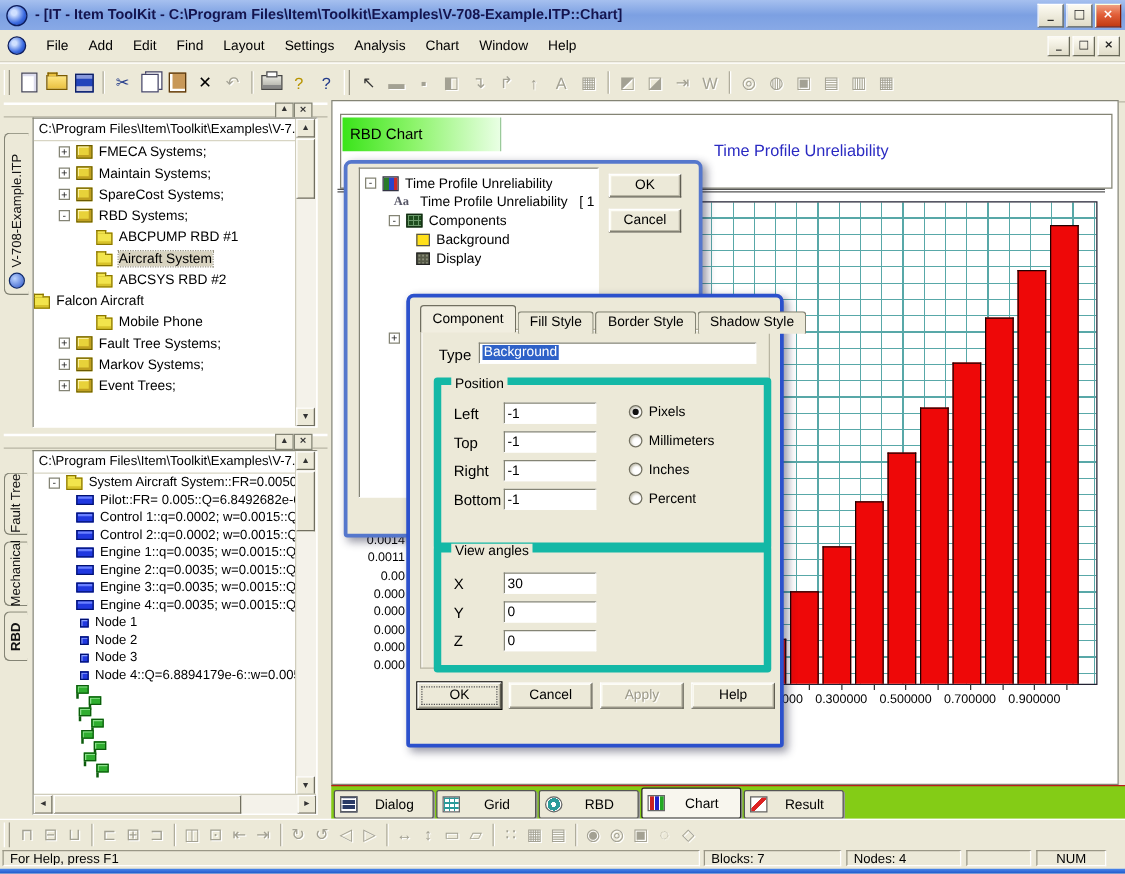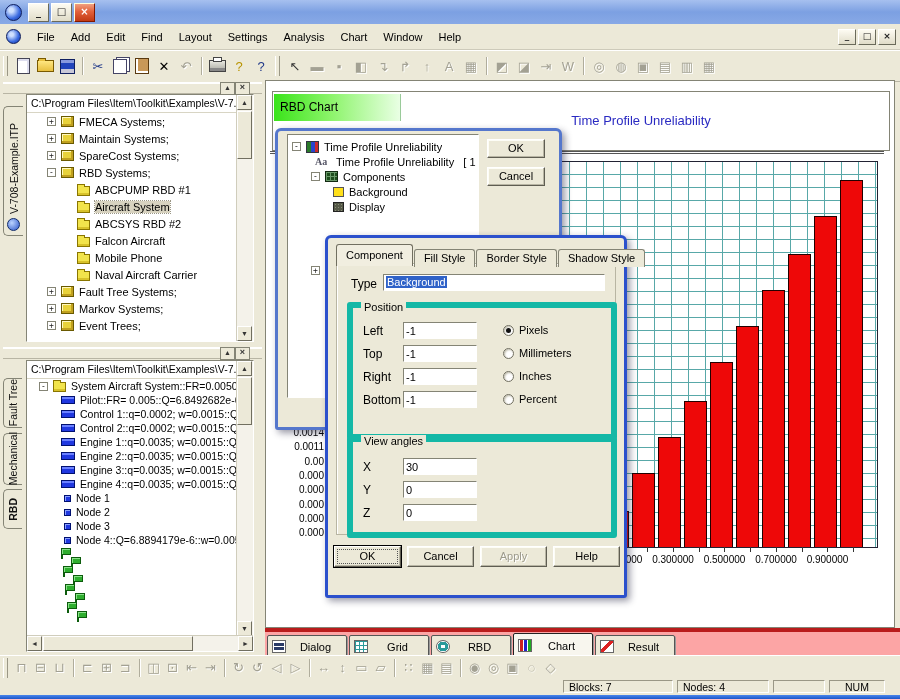--- a/index.html
+++ b/index.html
@@ -113,21 +113,21 @@
                      repeating-linear-gradient(90deg,transparent 0 16px,#58a8a8 16px 17px)}
   .bar{position:absolute;bottom:0;width:23px;background:#ee0808;border:1px solid #200;border-bottom:none;box-sizing:border-box}
   .xtick{position:absolute;top:466px;width:1px;height:5px;background:#333}
   .xlab{position:absolute;top:473px;width:66px;margin-left:-33px;text-align:center;font-size:10px}
   .ylab{position:absolute;left:8px;width:50px;text-align:right;font-size:10px}
   .legend{position:absolute;left:333px;top:486px;width:282px;height:44px;background:#fff;
     border:1px solid #444;box-shadow:3px 3px 0 #9c9c9c}
   .legtext{position:absolute;right:58px;top:15px;font-size:10.5px}
   .legswatch{position:absolute;right:22px;top:13px;width:32px;height:15px;border:1px solid #222;background:#ee0808}
   
-  .doctabbar{position:absolute;left:265px;top:628px;width:635px;height:27px;background:#fca5a5;border-top:4px solid #b91c1c}
+  .doctabbar{position:absolute;left:265px;top:628px;width:635px;height:27px;background:#84cc16;border-top:1px solid #b91c1c}
   .dtab{display:inline-flex;align-items:center;height:21px;margin:3px 0 0 2px;padding:0 4px;
     border:1px solid #555;background:#ece9d8;border-radius:2px;box-shadow:1px 1px 0 #999;min-width:70px;vertical-align:top}
   .dtab.act{background:#f8f6ee;border-color:#222;height:23px;margin-top:1px}
   .dtab span{flex:1;text-align:center}
   .dtico{width:14px;height:13px;margin-right:3px;display:inline-block;border:1px solid #666;background:#fff;flex:none;box-sizing:border-box}
   .dtico.dialog{background:#2a3a66;box-shadow:inset 0 0 0 1px #fff;
     background-image:repeating-linear-gradient(180deg,#fff 1px 2px,transparent 2px 5px)}
   .dtico.grid{background-image:repeating-linear-gradient(90deg,#2a9a9a 0 1px,transparent 1px 4px),
     repeating-linear-gradient(180deg,#2a9a9a 0 1px,transparent 1px 4px)}
   .dtico.rbd{border-radius:50%;background:radial-gradient(circle,#fff 0 2px,#2a9a9a 2px 5px,#fff 5px)}
@@ -204,20 +204,21 @@
     box-shadow:inset 1px 1px 2px #c0bdac;display:inline-block;vertical-align:-2px;margin-right:5px;box-sizing:border-box}
   .radio.on::after{content:"";display:block;width:5px;height:5px;border-radius:50%;background:#111;margin:2px}
   .dbtns{position:absolute;left:0;top:308px;width:100%;display:flex;gap:6px;padding-left:6px;box-sizing:border-box}
   .dbtns .btn{width:67px;height:21px;line-height:19px}
 </style>
 </head>
 <body>
 
 <div class="titlebar">
   <span class="appico"></span>
+  <span class="ttext">- [IT - Item ToolKit - C:\Program Files\Item\Toolkit\Examples\V-708-Example.ITP::Chart]</span>
   <span class="wbtns">
     <span class="wbtn">_</span>
     <span class="wbtn">□</span>
     <span class="wbtn close">×</span>
   </span>
 </div>
 
 <div class="menubar">
   <span class="appico sm"></span>
   <span id="menu-items"><span class="mitem">File</span><span class="mitem">Add</span><span class="mitem">Edit</span><span class="mitem">Find</span><span class="mitem">Layout</span><span class="mitem">Settings</span><span class="mitem">Analysis</span><span class="mitem">Chart</span><span class="mitem">Window</span><span class="mitem">Help</span></span>
@@ -343,23 +344,22 @@
   <div class="treebox">
     <div class="pathrow">C:\Program Files\Item\Toolkit\Examples\V-7...</div>
     <div class="rows" id="toptree">
         <div class="trow" style="padding-left: 20px;"><span class="exp">+</span><i class="tico sysbox"></i><span class="tlabel">FMECA Systems;</span></div>
         <div class="trow" style="padding-left: 20px;"><span class="exp">+</span><i class="tico sysbox"></i><span class="tlabel">Maintain Systems;</span></div>
         <div class="trow" style="padding-left: 20px;"><span class="exp">+</span><i class="tico sysbox"></i><span class="tlabel">SpareCost Systems;</span></div>
         <div class="trow" style="padding-left: 20px;"><span class="exp">-</span><i class="tico sysbox"></i><span class="tlabel">RBD Systems;</span></div>
         <div class="trow" style="padding-left: 50px;"><i class="tico project"></i><span class="tlabel">ABCPUMP RBD #1</span></div>
         <div class="trow sel" style="padding-left: 50px;"><i class="tico project"></i><span class="tlabel">Aircraft System</span></div>
         <div class="trow" style="padding-left: 50px;"><i class="tico project"></i><span class="tlabel">ABCSYS RBD #2</span></div>
-        <div class="trow" style="padding-left: 50px;"><i class="tico project"></i><span class="tlabel">Falcon Aircraft</span></div>
+        <div class="trow" style=""><i class="tico project"></i><span class="tlabel">Falcon Aircraft</span></div>
         <div class="trow" style="padding-left: 50px;"><i class="tico project"></i><span class="tlabel">Mobile Phone</span></div>
-        <div class="trow" style="padding-left: 50px;"><i class="tico project"></i><span class="tlabel">Naval Aircraft Carrier</span></div>
         <div class="trow" style="padding-left: 20px;"><span class="exp">+</span><i class="tico sysbox"></i><span class="tlabel">Fault Tree Systems;</span></div>
         <div class="trow" style="padding-left: 20px;"><span class="exp">+</span><i class="tico sysbox"></i><span class="tlabel">Markov Systems;</span></div>
         <div class="trow" style="padding-left: 20px;"><span class="exp">+</span><i class="tico sysbox"></i><span class="tlabel">Event Trees;</span></div>
       </div>
     <div class="vscroll">
       <span class="sbtn up"></span>
       <span class="sthumb"></span>
       <span class="sbtn dn"></span>
     </div>
   </div>
@@ -576,20 +576,21 @@
       <span class="tbtn dis">
         <span class="glyph">◌</span>
       </span>
       <span class="tbtn dis">
         <span class="glyph">◇</span>
       </span>
     </span>
 </div>
 
 <div class="statusbar">
+  <span class="sseg" style="left:2px;width:558px">For Help, press F1</span>
   <span class="sseg" style="left:563px;width:110px">Blocks: 7</span>
   <span class="sseg" style="left:677px;width:92px">Nodes: 4</span>
   <span class="sseg" style="left:773px;width:52px"></span>
   <span class="sseg" style="left:829px;width:56px;text-align:center">NUM</span>
 </div>
 <div class="bluestrip"></div>
 
 <div class="dlg explorer">
   <div class="dbody">
     <div class="xtreebox" id="exptree">

